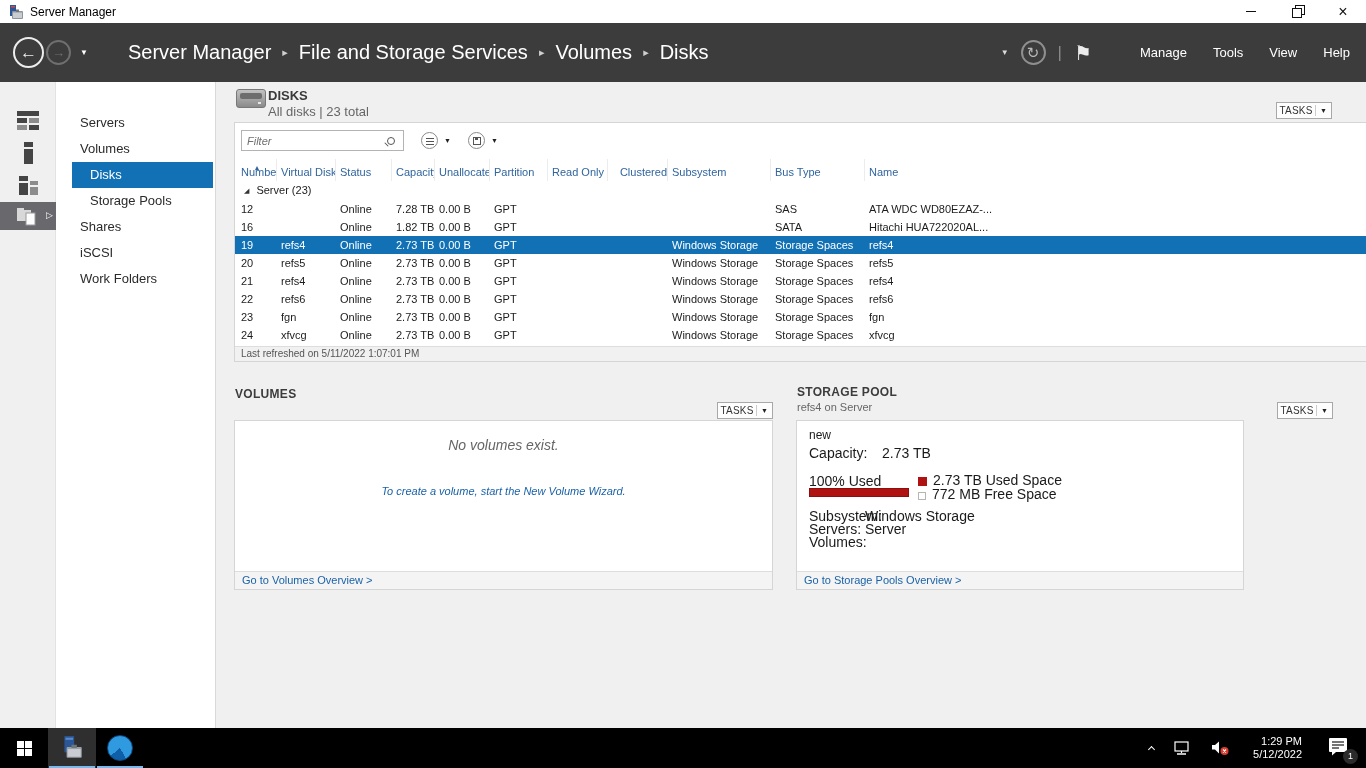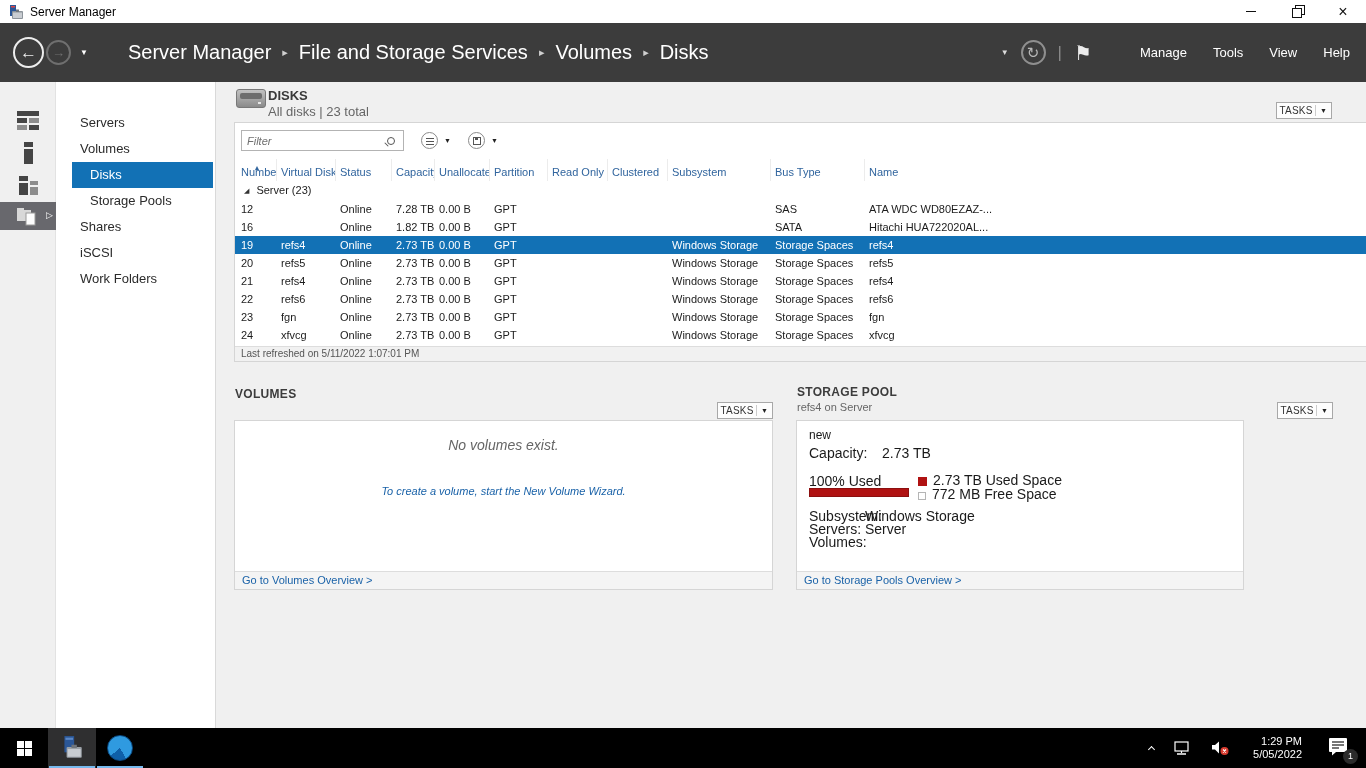--- a/index.html
+++ b/index.html
@@ -90,21 +90,21 @@
   .circle-btn .floppy:after{content:"";position:absolute;left:1px;top:0;width:3px;height:2px;background:#555;}
   .dd-arr{font-size:7px;color:#222;}
   .collapse-btn{position:absolute;right:7px;top:9px;width:18px;height:18px;border:1px solid #9a9a9a;border-radius:50%;
       display:flex;align-items:center;justify-content:center;background:#fff;}
 
   .thead{display:flex;height:22px;padding-left:2px;position:relative;}
   .th{font-size:11px;color:var(--header-text);line-height:26px;padding-left:4px;border-right:1px solid #ececec;
       white-space:nowrap;overflow:hidden;position:relative;}
   .sort-arrow{position:absolute;top:-4px;left:18px;font-size:8px;color:var(--header-text);}
   .c0{width:40px;}.c1{width:59px;}.c2{width:56px;}.c3{width:43px;}.c4{width:55px;}.c5{width:58px;}
-  .c6{width:60px;}.c7{width:60px;}.c8{width:103px;}.c9{width:94px;}.c10{flex:1;border-right:none;}
+  .c6{width:60px;}.c7{width:60px;text-align:right;}.c8{width:103px;}.c9{width:94px;}.c10{flex:1;border-right:none;}
   .group-row{height:19px;line-height:19px;font-size:11px;color:#222;padding-left:9px;}
   .group-tri{font-size:7px;color:#333;margin-right:7px;vertical-align:1px;display:inline-block;}
   .rows{width:calc(100% - 15px);}
   .tr{display:flex;height:18px;line-height:18px;font-size:11px;color:#1c1c1c;padding-left:2px;}
   .tr.selected{background:var(--accent);color:#fff;}
   .td{padding-left:4px;white-space:nowrap;overflow:hidden;}
   .refresh-bar{position:absolute;left:0;right:0;bottom:0;height:15px;background:#f1f1f1;border-top:1px solid #ddd;
       font-size:10px;color:#555;line-height:14px;padding-left:6px;}
 
   .scrollbar{position:absolute;right:1px;top:58px;bottom:16px;width:13px;background:#f0f0f0;}
@@ -497,21 +497,21 @@
         <line x1="3" y1="13" x2="12" y2="13" stroke="#fff" stroke-width="1.5"></line>
         <line x1="7.5" y1="10" x2="7.5" y2="12" stroke="#fff" stroke-width="1.2"></line>
       </svg>
       <svg width="19" height="16">
         <polygon points="1,5 4,5 8,1.5 8,13.5 4,9.5 1,9.5" fill="#fff"></polygon>
         <circle cx="13.5" cy="11" r="4" fill="#d83b2f"></circle>
         <path d="M12 9.5 L15 12.5 M15 9.5 L12 12.5" stroke="#fff" stroke-width="1.1"></path>
       </svg>
       <div class="clock">
         <div>1:29 PM</div>
-        <div>5/05/2022</div>
+        <div>5/12/2022</div>
       </div>
       <div class="action">
         <svg width="22" height="19">
           <rect x="1" y="1" width="18" height="14" rx="1" fill="#fff"></rect>
           <polygon points="4,15 4,18.5 8,15" fill="#fff"></polygon>
           <line x1="4" y1="5" x2="16" y2="5" stroke="#1a1a1a" stroke-width="1.2"></line>
           <line x1="4" y1="8" x2="16" y2="8" stroke="#1a1a1a" stroke-width="1.2"></line>
           <line x1="4" y1="11" x2="11" y2="11" stroke="#1a1a1a" stroke-width="1.2"></line>
         </svg>
         <span class="badge">1</span>

